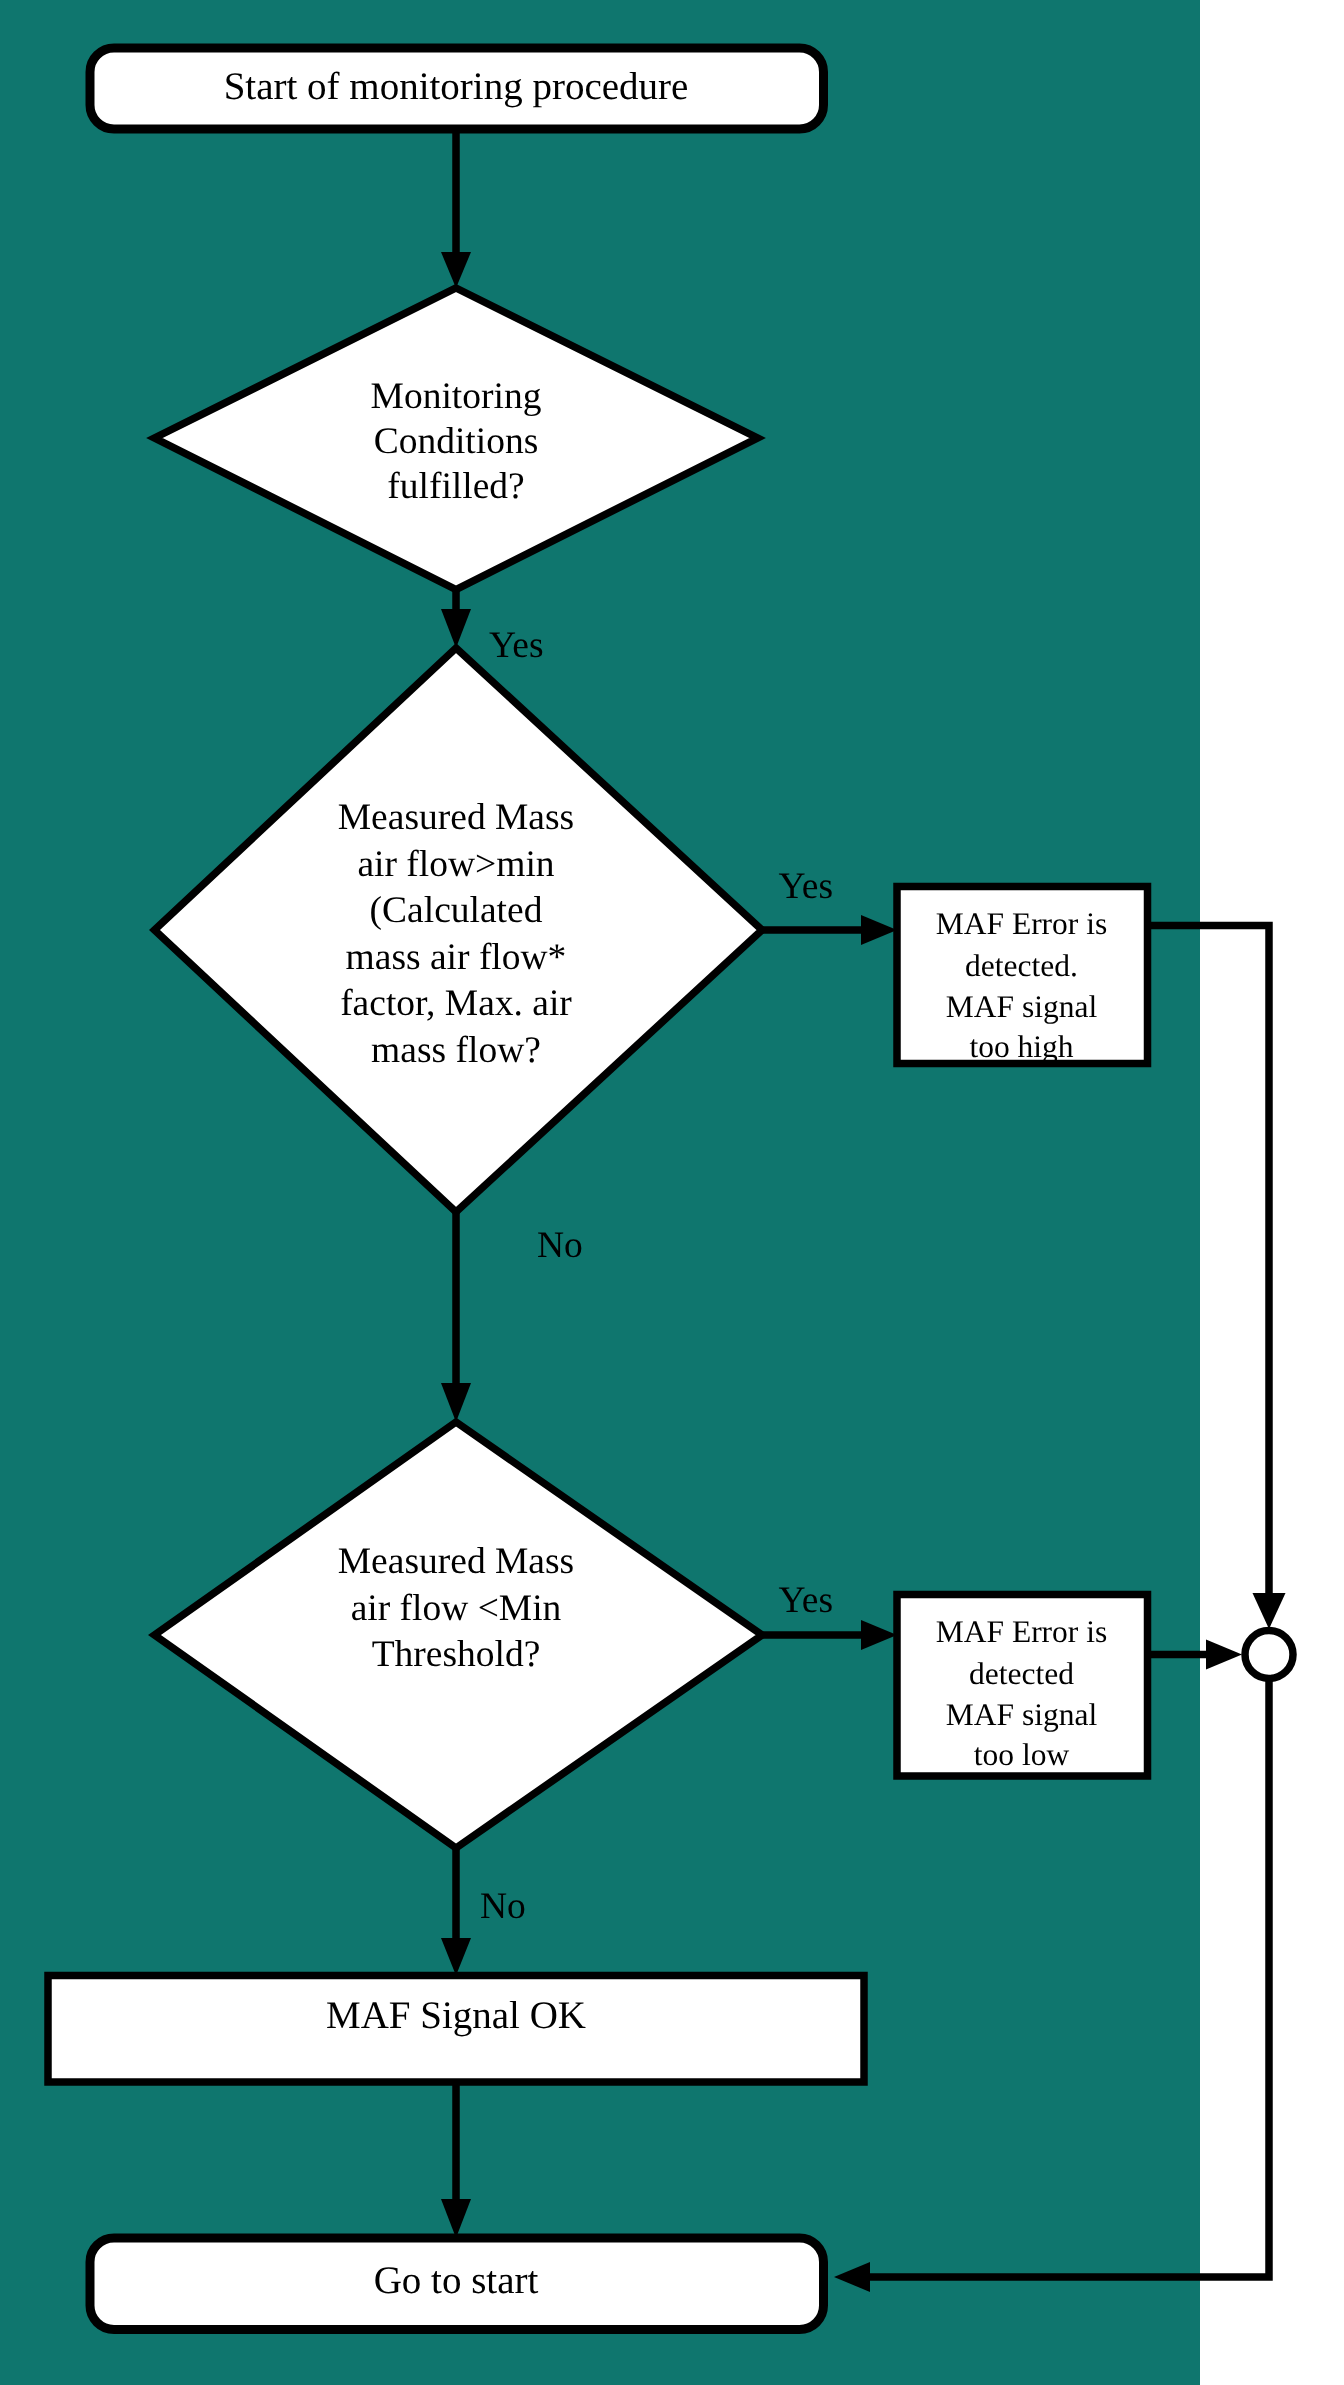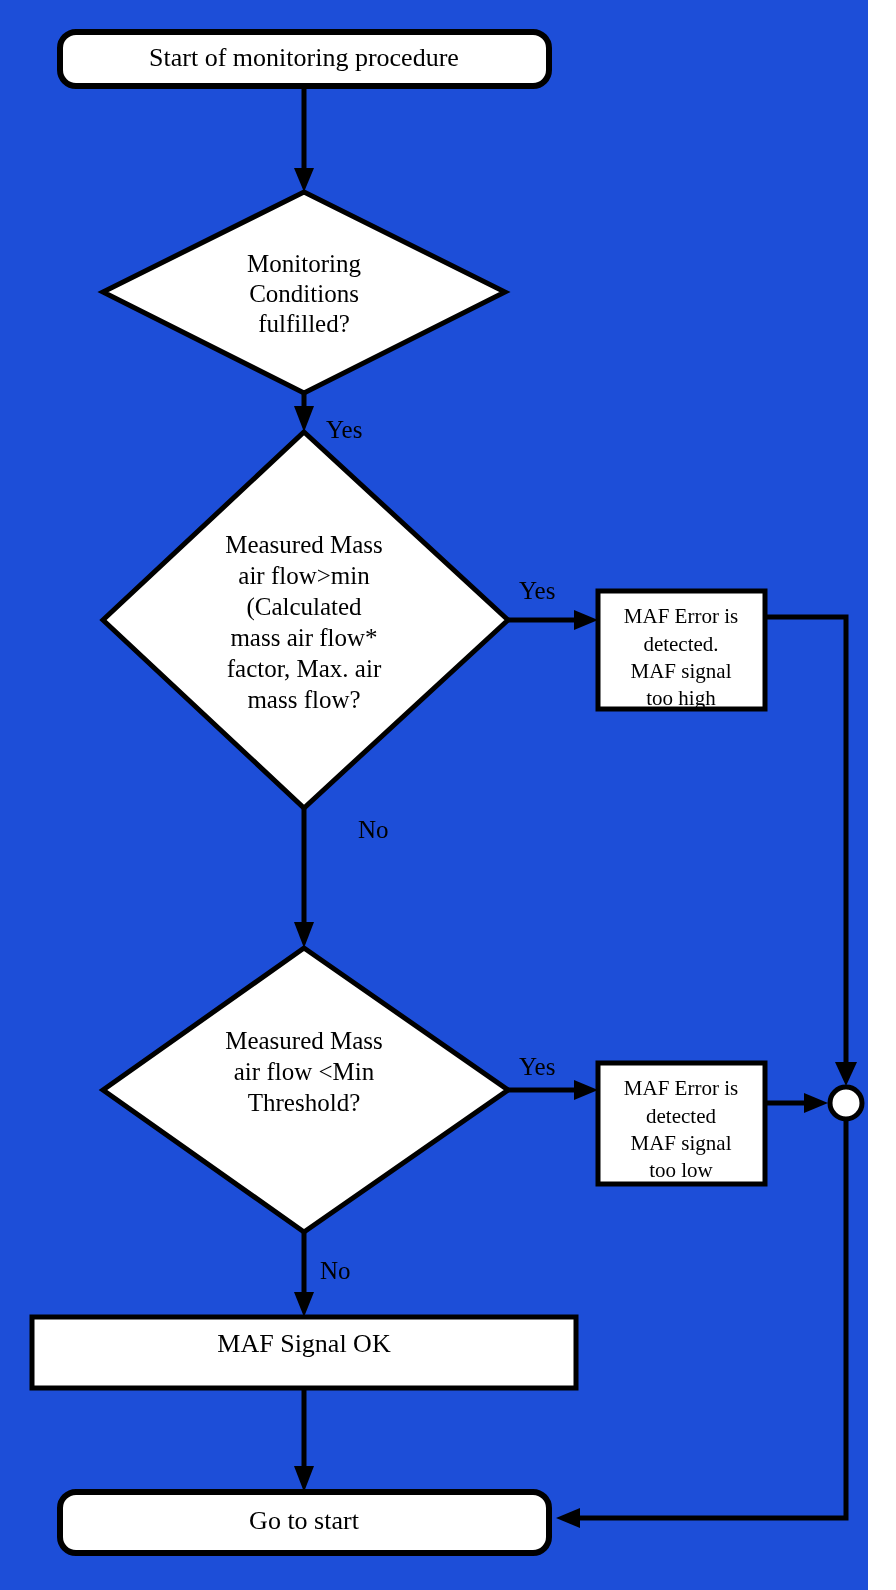--- a/index.html
+++ b/index.html
@@ -8,23 +8,23 @@
     background: #ffffff;
   }
   body {
     width: 896px;
     height: 1590px;
     font-family: "Liberation Serif", "DejaVu Serif", serif;
     overflow: hidden;
   }
   #flowchart-root {
     position: relative;
-    width: 868px;
+    width: 800px;
     height: 1590px;
-    background: #1d4ed8;
+    background: #0f766e;
   }
   svg#flow-svg {
     display: block;
     width: 896px;
     height: 1590px;
   }
   .shape-outline {
     fill: #ffffff;
     stroke: #000000;
   }

